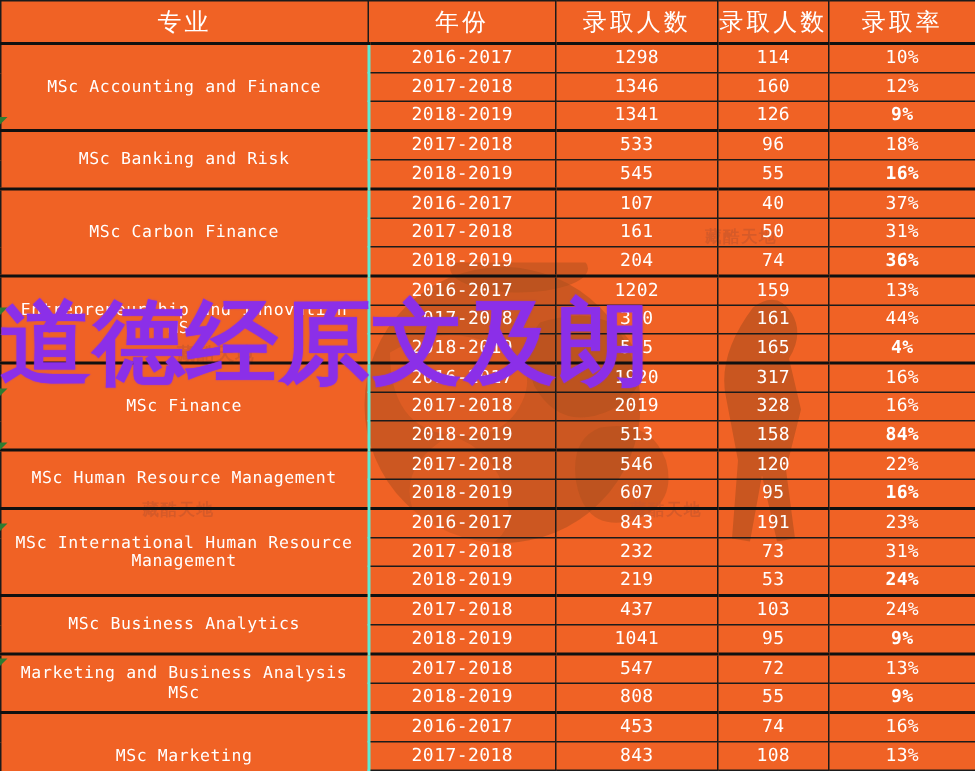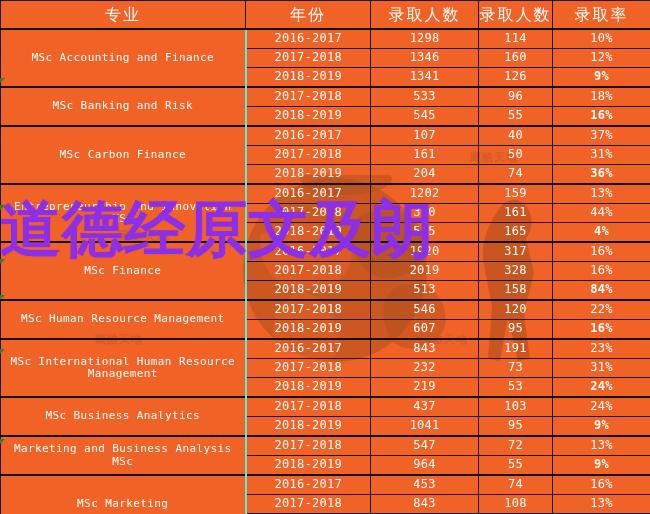--- a/index.html
+++ b/index.html
@@ -264,21 +264,21 @@
         </tr>
         <tr class="grp-start">
           <td class="major" rowspan="2">Marketing and Business Analysis MSc</td>
           <td class="year">2017-2018</td>
           <td class="num">547</td>
           <td class="num">72</td>
           <td class="num">13%</td>
         </tr>
         <tr>
           <td class="year">2018-2019</td>
-          <td class="num">964</td>
+          <td class="num">808</td>
           <td class="num">55</td>
           <td class="rate-bold">9%</td>
         </tr>
         <tr class="grp-start">
           <td class="major" rowspan="3">MSc Marketing</td>
           <td class="year">2016-2017</td>
           <td class="num">453</td>
           <td class="num">74</td>
           <td class="num">16%</td>
         </tr>

